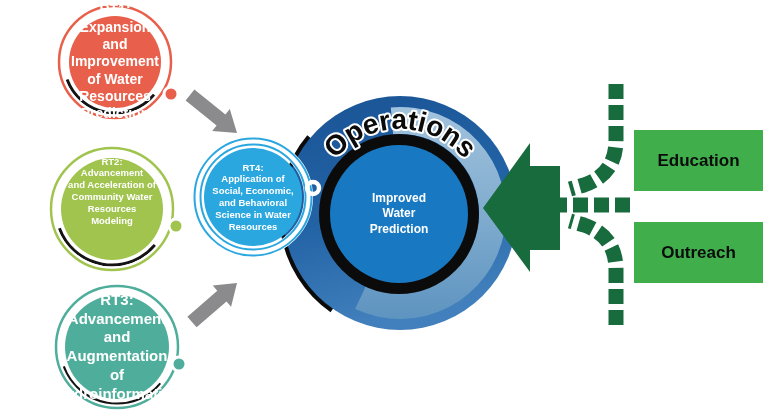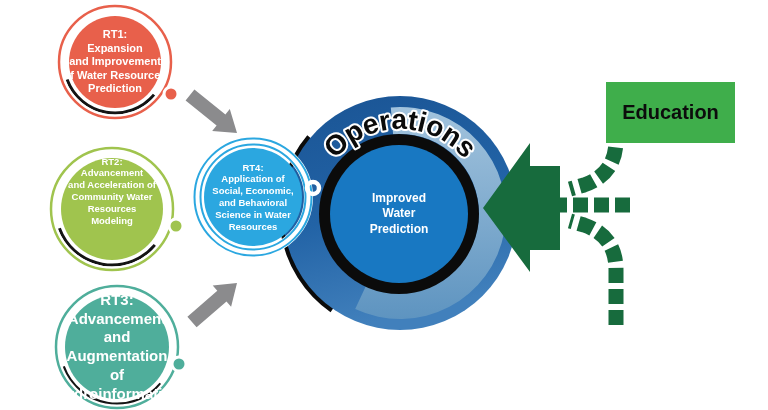--- a/index.html
+++ b/index.html
@@ -6,29 +6,29 @@
   .stage{
     position:relative;width:768px;height:410px;background:#ffffff;overflow:hidden;
     font-family:"Liberation Sans",sans-serif;
   }
   .stage svg{position:absolute;left:0;top:0;}
   .lbl{
     position:absolute;display:flex;align-items:center;justify-content:center;
     text-align:center;font-weight:bold;color:#ffffff;white-space:pre-line;
     pointer-events:none;
   }
-  #rt1-label{left:60px;top:16px;width:110px;height:92px;font-size:11px;line-height:1.24;}
+  #rt1-label{left:60px;top:16px;width:110px;height:92px;font-size:14px;line-height:1.24;}
   #rt2-label{left:57px;top:140px;width:110px;height:102px;font-size:9.5px;line-height:1.24;}
   #rt3-label{left:61px;top:295px;width:112px;height:104px;font-size:15px;line-height:1.25;}
   #rt4-label{left:198px;top:148px;width:110px;height:98px;font-size:9.5px;line-height:1.24;}
   #hub-label{left:330px;top:146px;width:138px;height:136px;font-size:12px;line-height:1.3;}
   .outbox{
-    position:absolute;left:606px;width:129px;height:61px;background:#3FAE4B;
+    position:absolute;left:634px;width:129px;height:61px;background:#3FAE4B;
     display:flex;align-items:center;justify-content:center;
-    font-weight:bold;font-size:20px;color:#0c0c0c;
+    font-weight:bold;font-size:17px;color:#0c0c0c;margin-top:48px;
   }
   #box-education{top:82px;}
   #box-outreach{top:174px;}
   #box-engagement{top:266px;}
   .ops-text{font-family:"Liberation Sans",sans-serif;font-weight:bold;font-size:28px;
     fill:#0b0b0b;stroke:#ffffff;stroke-width:4;paint-order:stroke;stroke-linejoin:round;}
 </style>
 </head>
 <body>
 
@@ -118,14 +118,17 @@
 and Behavioral
 Science in Water
 Resources</div>
   <div class="lbl" id="hub-label">Improved
 Water
 Prediction</div>
 
   <div class="outbox" id="box-education">
     <span>Education</span>
   </div>
+  <div class="outbox" id="box-outreach">
+    <span>Outreach</span>
+  </div>
 
 </div>
 
 </body></html>

